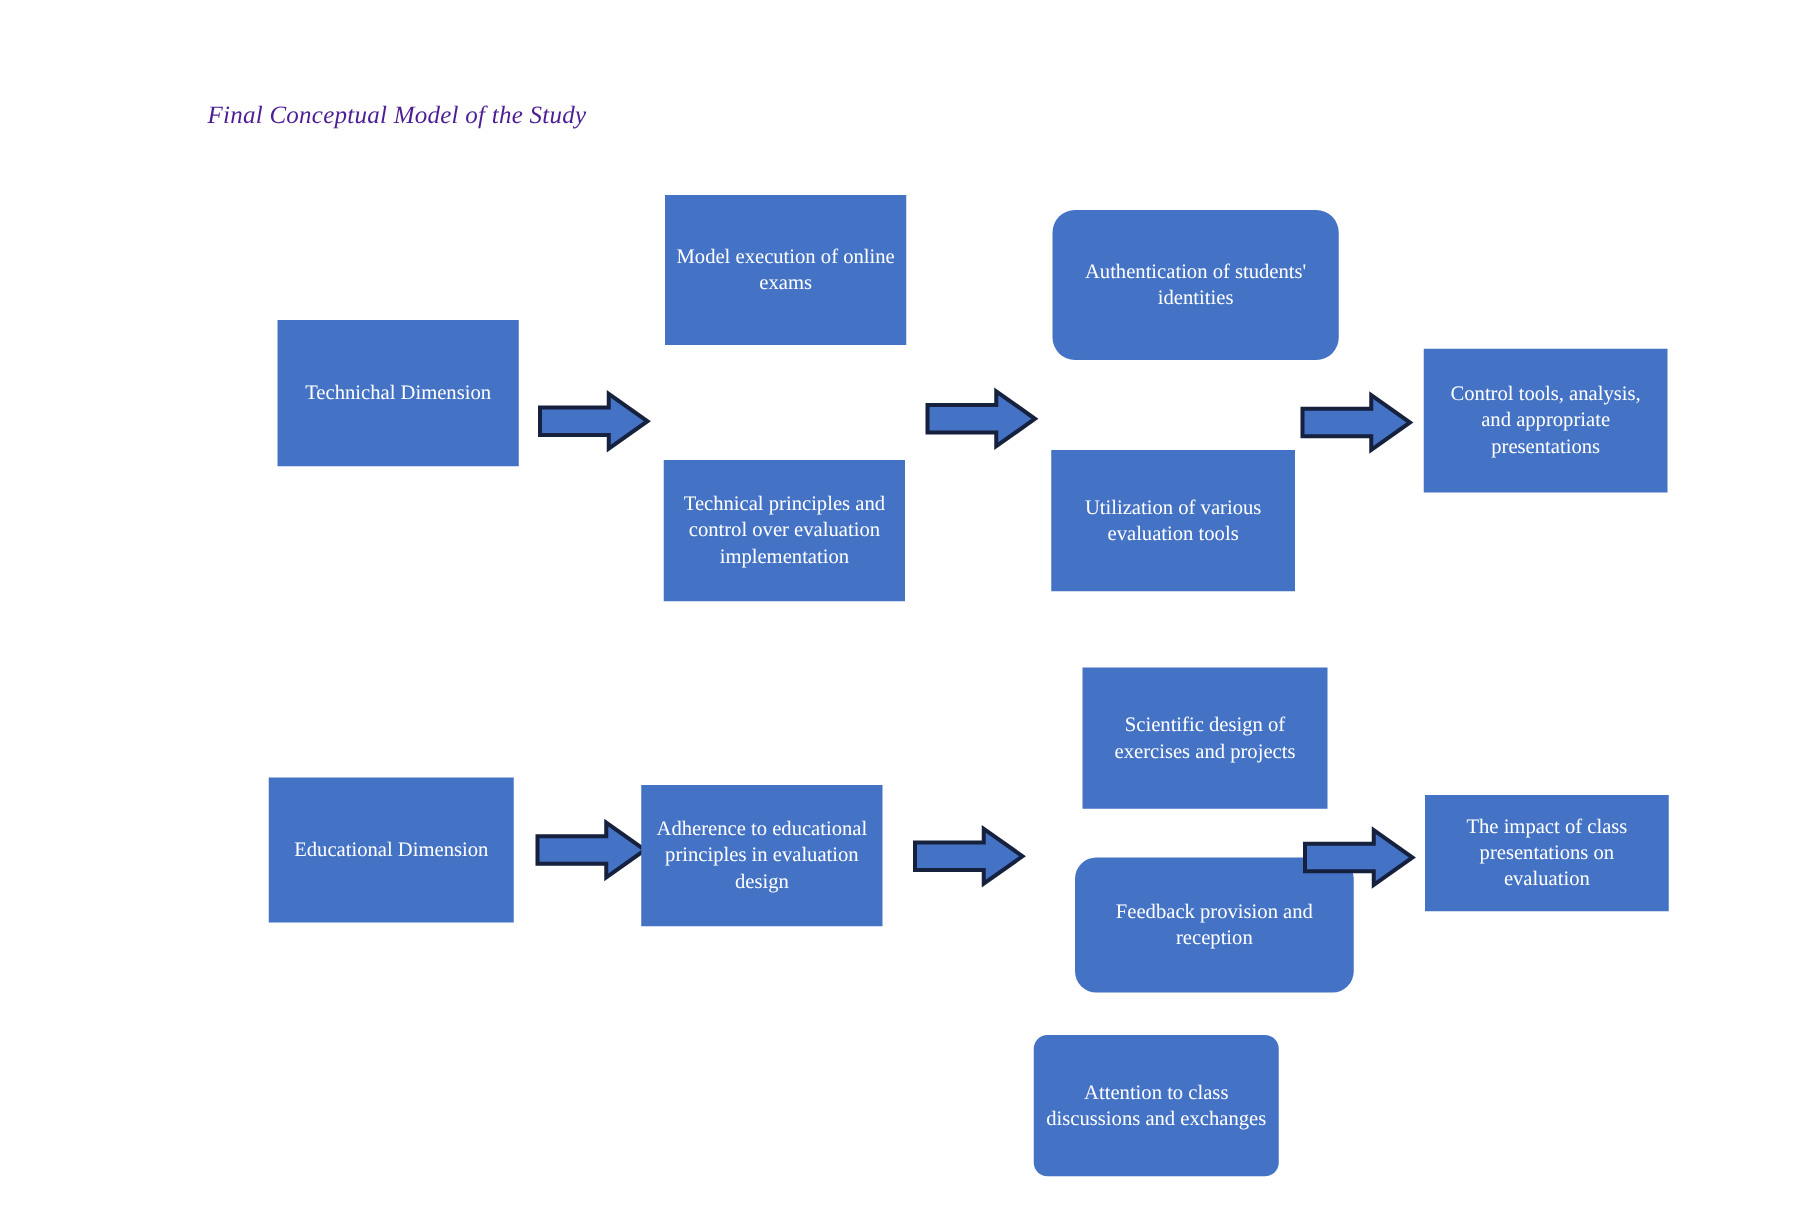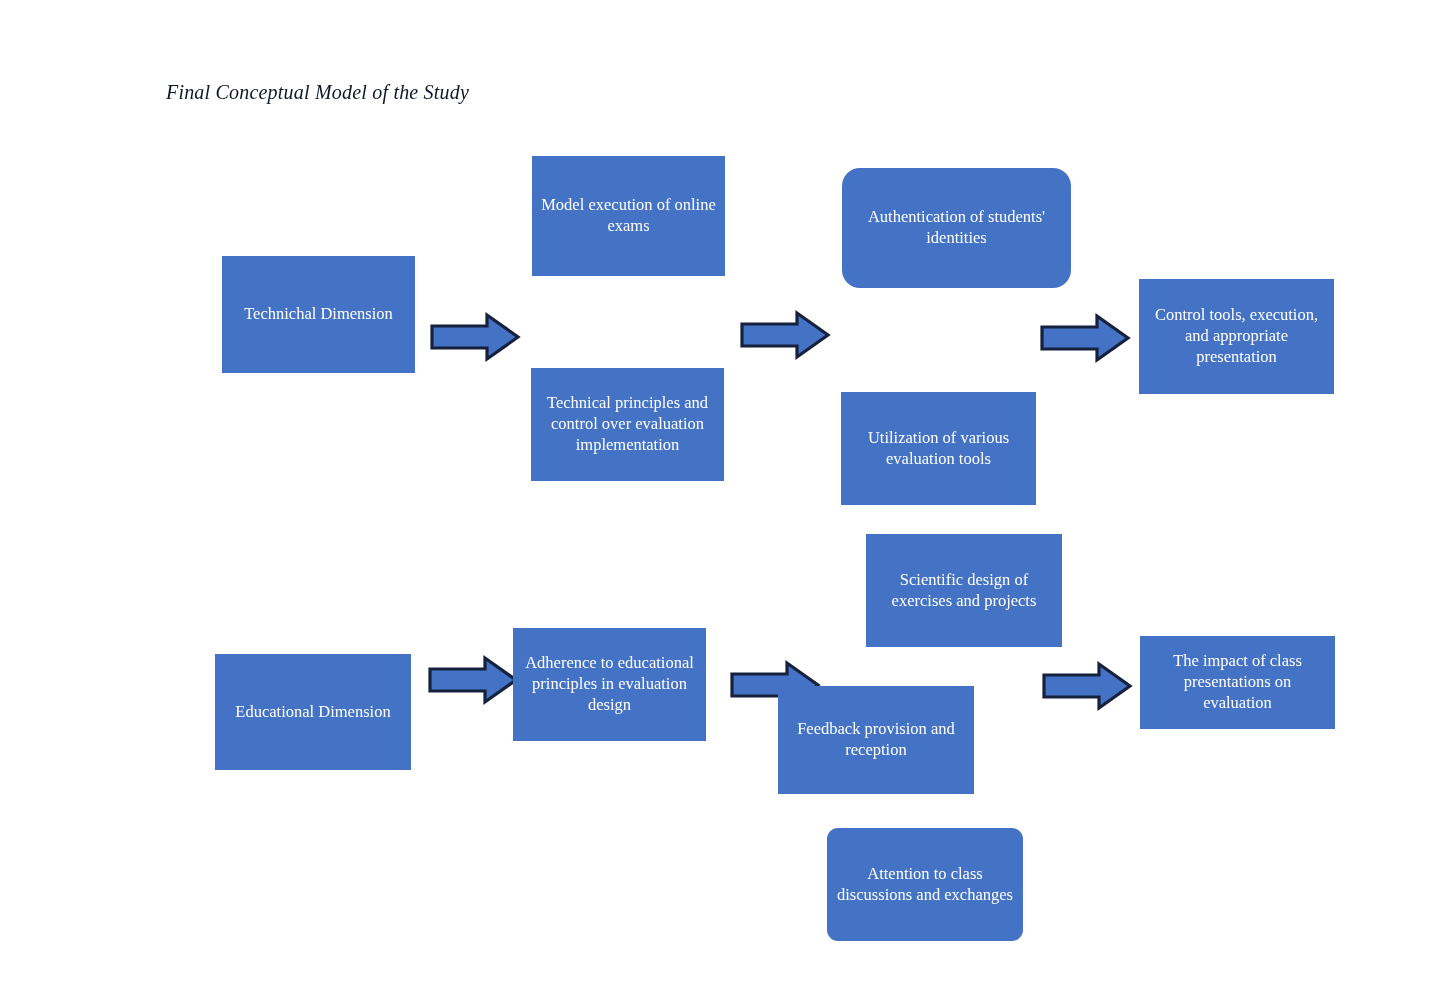--- a/index.html
+++ b/index.html
@@ -18,21 +18,21 @@
     background: #ffffff;
     overflow: hidden;
   }
   .diagram-title {
     position: absolute;
     left: 166px;
     top: 81px;
     font-family: "Liberation Serif", "DejaVu Serif", serif;
     font-style: italic;
     font-size: 20px;
-    color: #0f172a;
+    color: #4c1d95;
     white-space: nowrap;
     letter-spacing: 0.2px;
   }
   .node {
     position: absolute;
     background: #4472C4;
     color: #ffffff;
     display: flex;
     align-items: center;
     justify-content: center;
@@ -86,35 +86,35 @@
   <div class="arrow" style="left:740px; top:310px; width:90px; height:50px;">
     <svg viewBox="0 0 90 50" preserveAspectRatio="none">
       <polygon points="2,14 57,14 57,3 88,25 57,47 57,36 2,36" fill="#4472C4" stroke="#16213E" stroke-width="3.2" stroke-linejoin="miter"></polygon>
     </svg>
   </div>
 
   <div class="node" style="left:842px; top:168px; width:229px; height:120px;border-radius:18px;">
     <span class="node-label">Authentication of students' identities</span>
   </div>
 
-  <div class="node" style="left:841px; top:360px; width:195px; height:113px;margin-top:32px;">
+  <div class="node" style="left:841px; top:360px; width:195px; height:113px;">
     <span class="node-label">Utilization of various evaluation tools</span>
   </div>
 
   <div class="arrow" style="left:1040px; top:313px; width:90px; height:50px;">
     <svg viewBox="0 0 90 50" preserveAspectRatio="none">
       <polygon points="2,14 57,14 57,3 88,25 57,47 57,36 2,36" fill="#4472C4" stroke="#16213E" stroke-width="3.2" stroke-linejoin="miter"></polygon>
     </svg>
   </div>
 
   <div class="node" style="left:1139px; top:279px; width:195px; height:115px;">
-    <span class="node-label">Control tools, execution, and appropriate presentation</span>
+    <span class="node-label">Control tools, analysis, and appropriate presentations</span>
   </div>
 
-  <div class="node" style="left:215px; top:622px; width:196px; height:116px;margin-top:32px;">
+  <div class="node" style="left:215px; top:622px; width:196px; height:116px;">
     <span class="node-label">Educational Dimension</span>
   </div>
 
   <div class="arrow" style="left:428px; top:655px; width:90px; height:50px;">
     <svg viewBox="0 0 90 50" preserveAspectRatio="none">
       <polygon points="2,14 57,14 57,3 88,25 57,47 57,36 2,36" fill="#4472C4" stroke="#16213E" stroke-width="3.2" stroke-linejoin="miter"></polygon>
     </svg>
   </div>
 
   <div class="node" style="left:513px; top:628px; width:193px; height:113px;">
@@ -124,21 +124,21 @@
   <div class="arrow" style="left:730px; top:660px; width:90px; height:50px;">
     <svg viewBox="0 0 90 50" preserveAspectRatio="none">
       <polygon points="2,14 57,14 57,3 88,25 57,47 57,36 2,36" fill="#4472C4" stroke="#16213E" stroke-width="3.2" stroke-linejoin="miter"></polygon>
     </svg>
   </div>
 
   <div class="node" style="left:826px; top:534px; width:196px; height:113px;margin-left:40px;">
     <span class="node-label">Scientific design of exercises and projects</span>
   </div>
 
-  <div class="node" style="left:778px; top:686px; width:196px; height:108px;">
+  <div class="node" style="left:860px; top:686px; width:223px; height:108px;border-radius:17px;">
     <span class="node-label">Feedback provision and reception</span>
   </div>
 
   <div class="node" style="left:827px; top:828px; width:196px; height:113px;border-radius:11px;">
     <span class="node-label">Attention to class discussions and exchanges</span>
   </div>
 
   <div class="arrow" style="left:1042px; top:661px; width:90px; height:50px;">
     <svg viewBox="0 0 90 50" preserveAspectRatio="none">
       <polygon points="2,14 57,14 57,3 88,25 57,47 57,36 2,36" fill="#4472C4" stroke="#16213E" stroke-width="3.2" stroke-linejoin="miter"></polygon>

